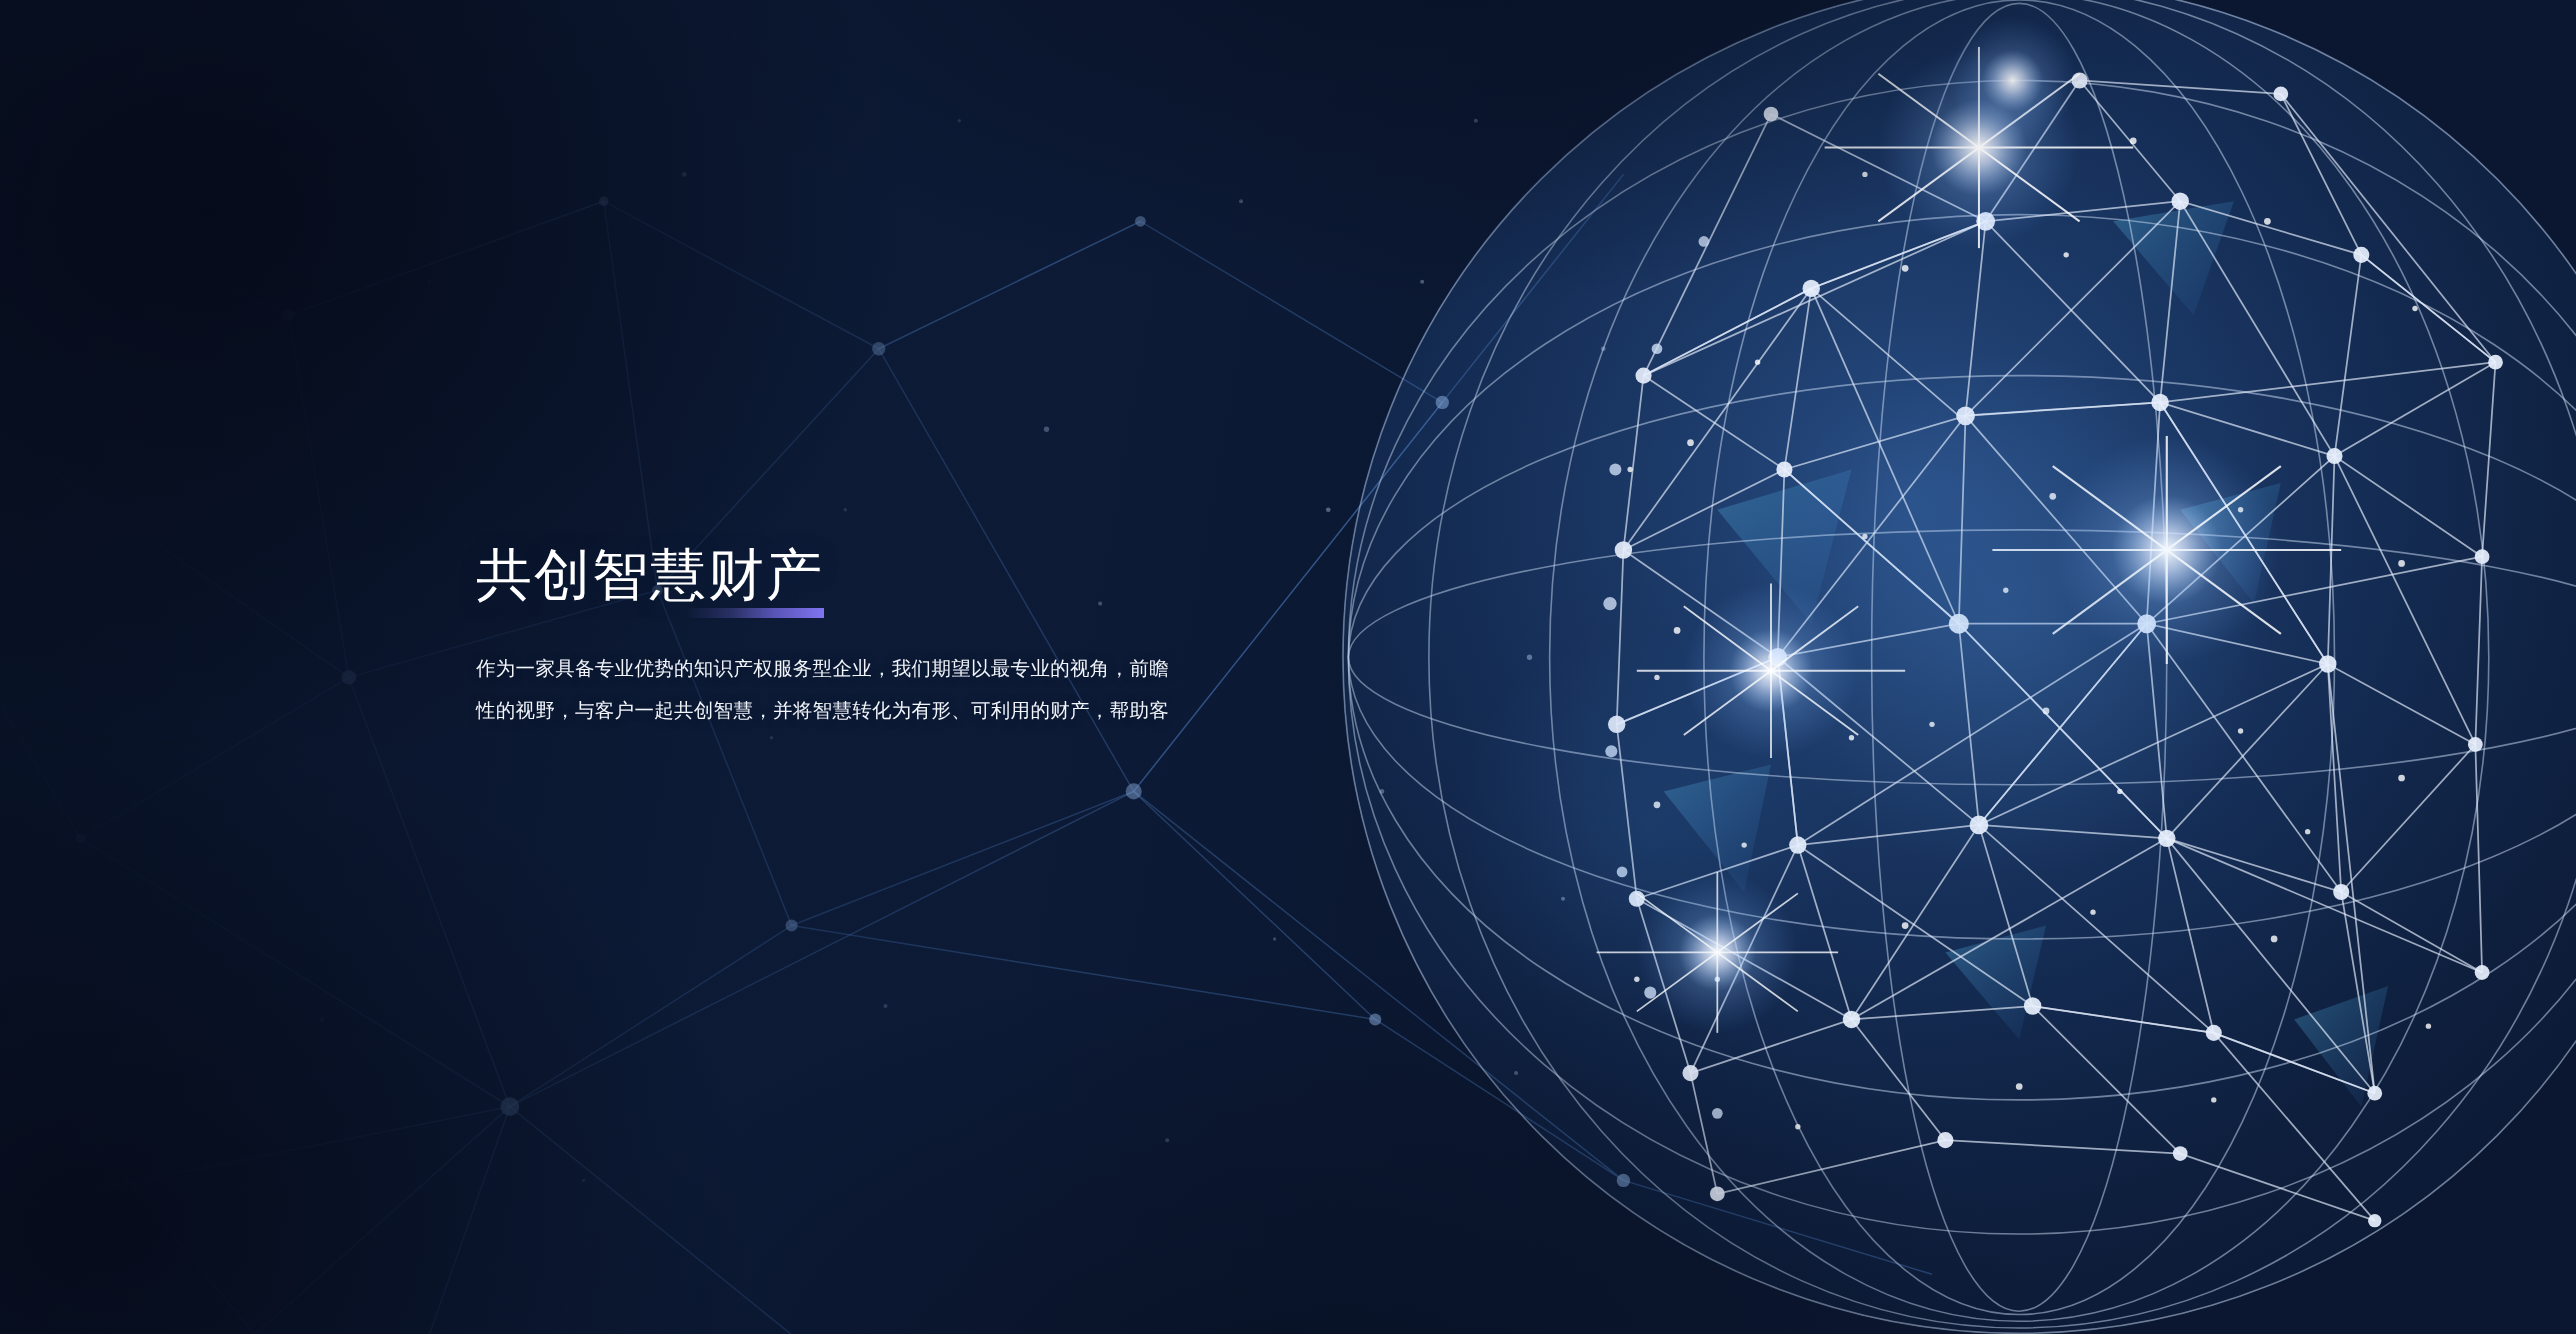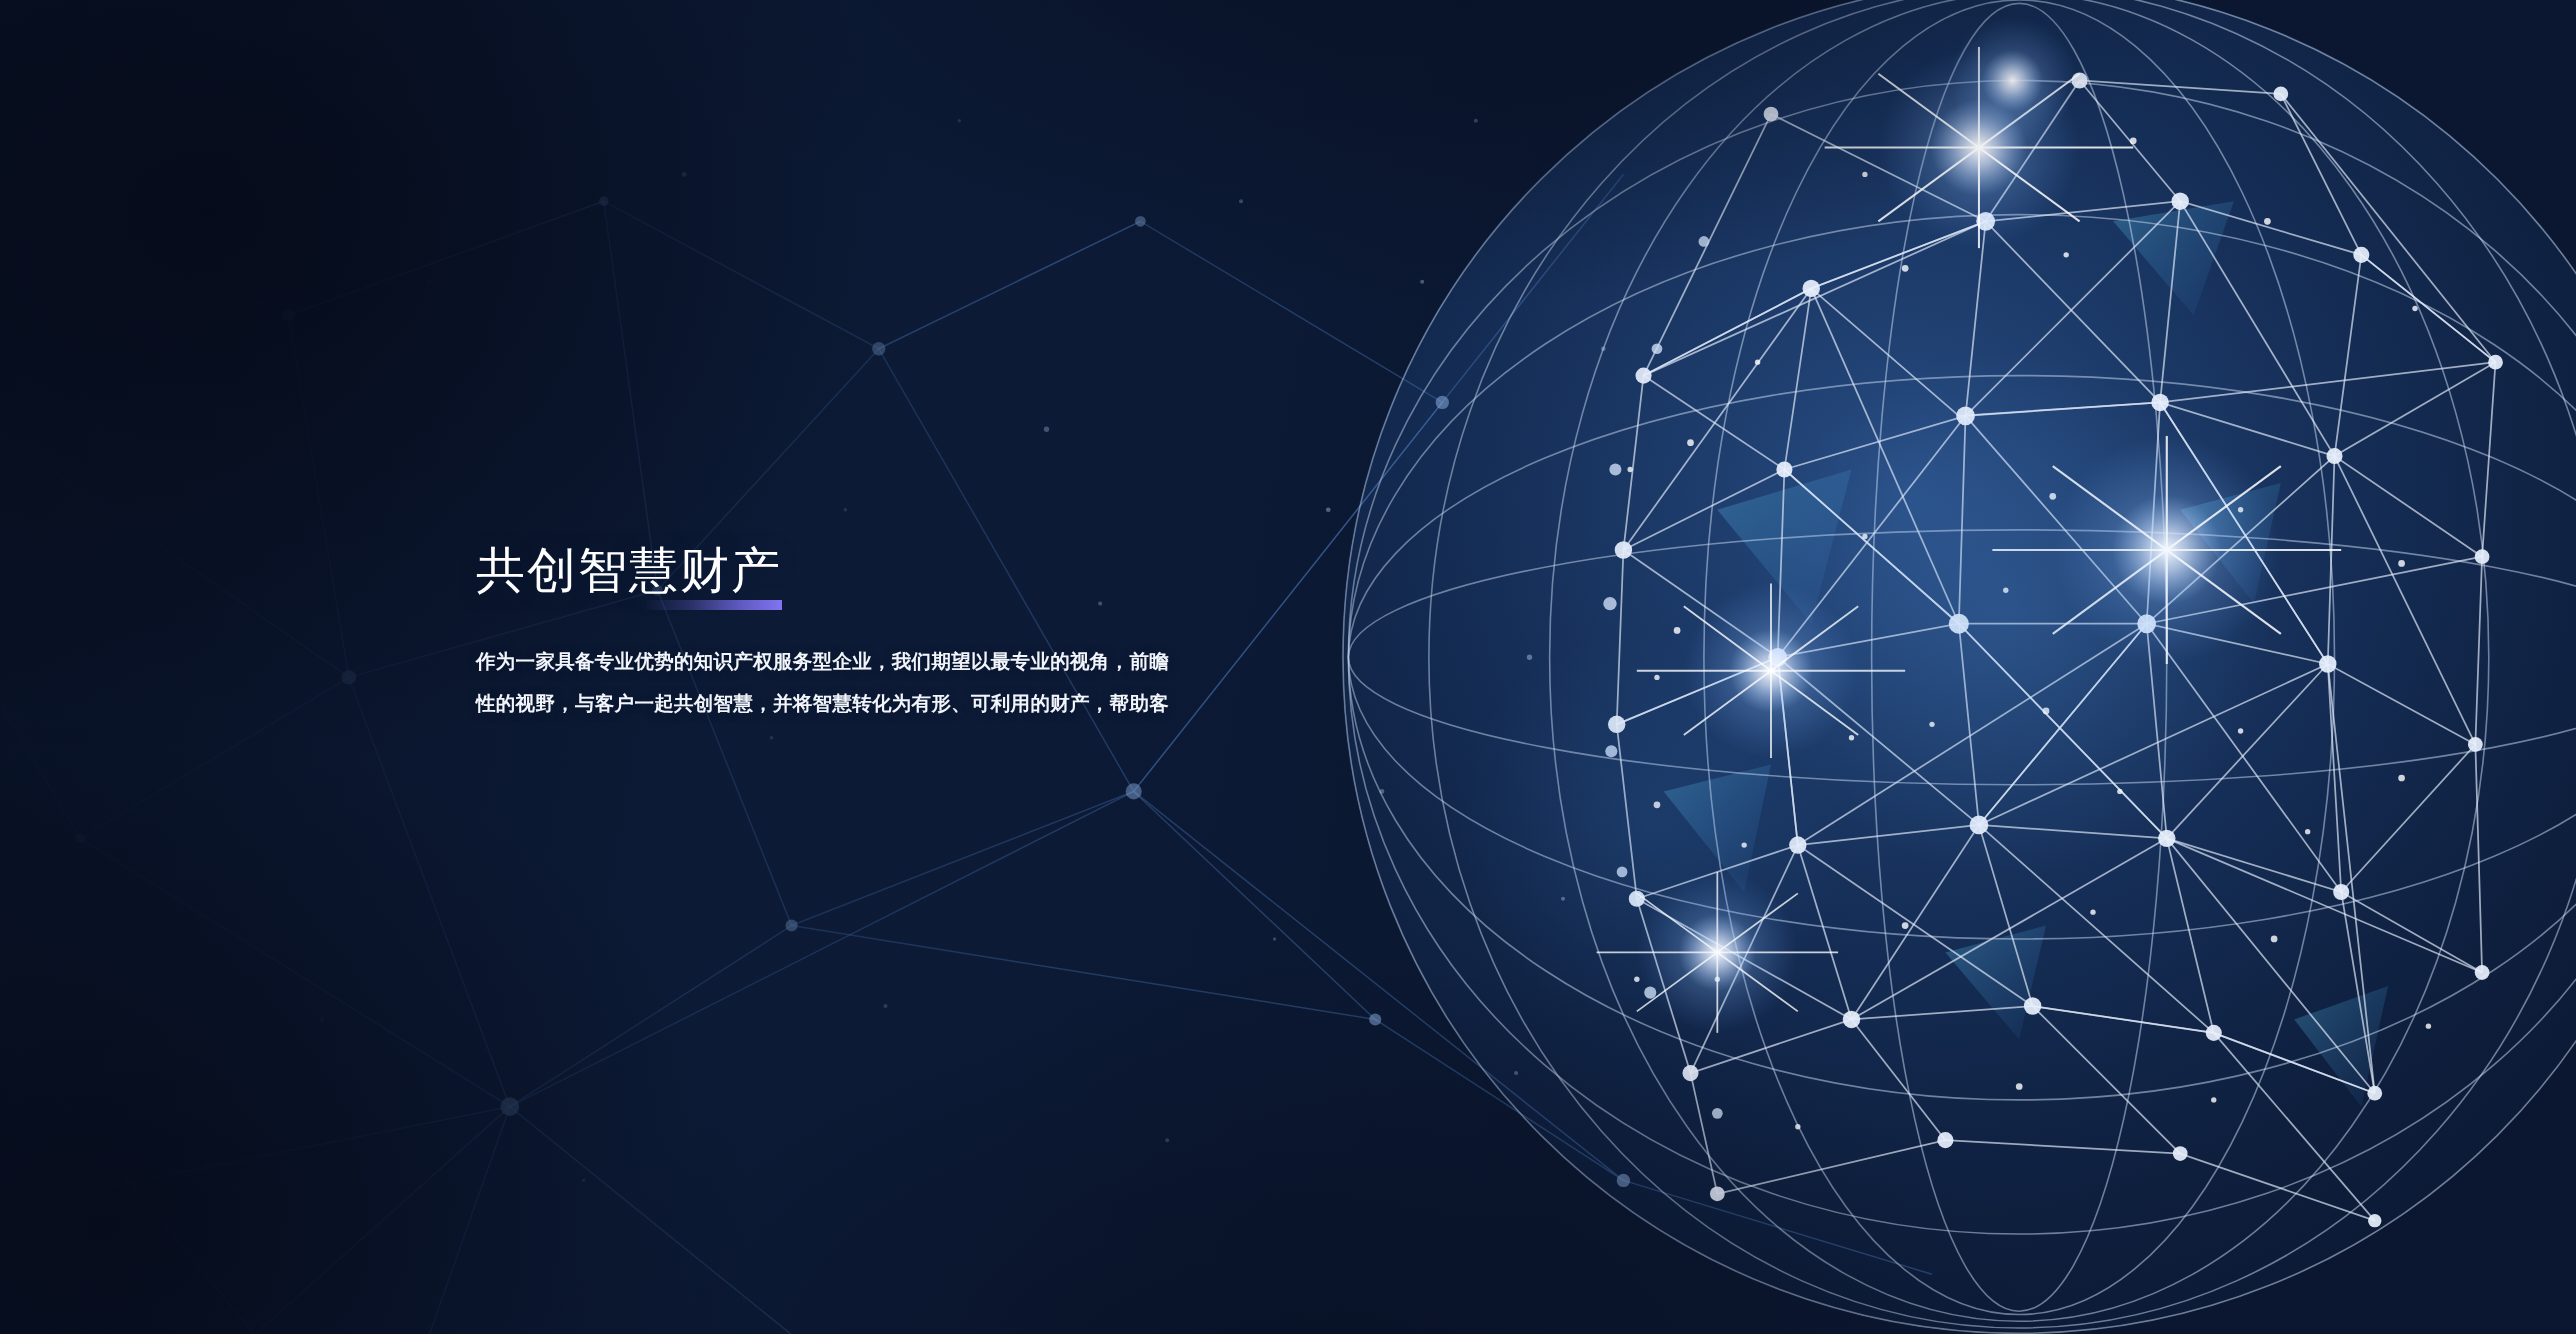--- a/index.html
+++ b/index.html
@@ -72,21 +72,21 @@
   .headline {
     display: flex;
     align-items: flex-end;
     white-space: nowrap;
     margin: 0;
     padding: 0;
   }
   .hl-group { position: relative; }
   .hl-text {
     display: block;
-    font-size: 49px;
+    font-size: 56px;
     line-height: 1.06;
     font-weight: 400;
     color: #ffffff;
     letter-spacing: 2px;
     text-shadow: 0 1.3px 17.4px rgba(10,26,56,0.55);
   }
   .hl-gap { width: 70px; flex: 0 0 70px; }
   .accent-bar {
     position: absolute;
     height: 10px;
@@ -102,21 +102,20 @@
   .accent-bar.b2 { width: 113px; }
   .body-copy {
     margin: 0;
     padding: 0;
     width: 947px;
     font-size: 19.5px;
     line-height: 42px;
     color: #f2f5fb;
     letter-spacing: 0.3px;
     text-shadow: 0 0.7px 8px rgba(8,20,44,0.6);
-    font-weight: bold;
   }
   .body-copy p { margin: 0; padding: 0; }
   .spacer-sub { height: 43px; }
 </style>
 </head>
 <body>
 
 <div id="stage">
 
   <div class="bg-base"></div>

